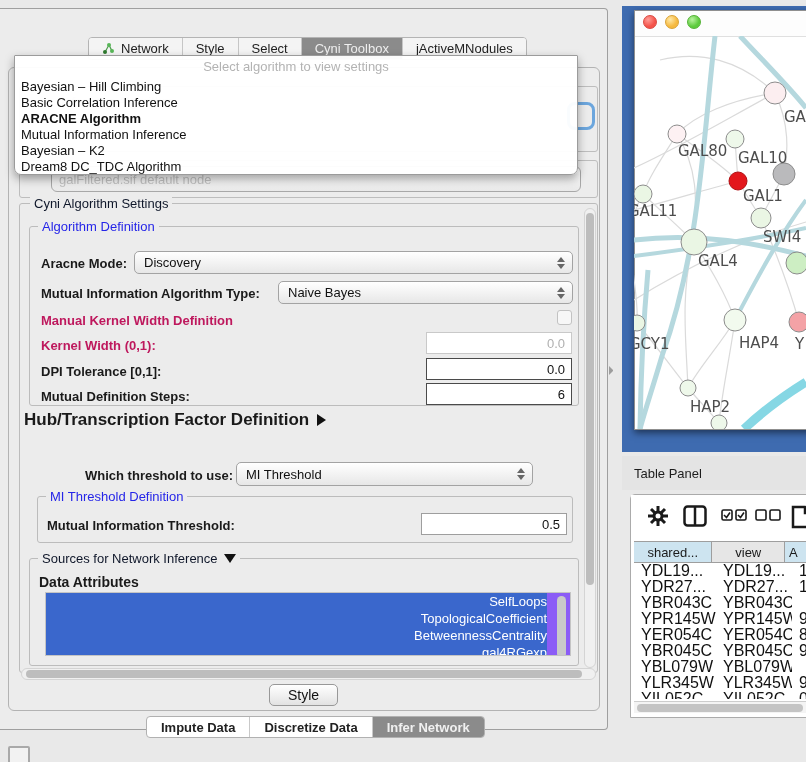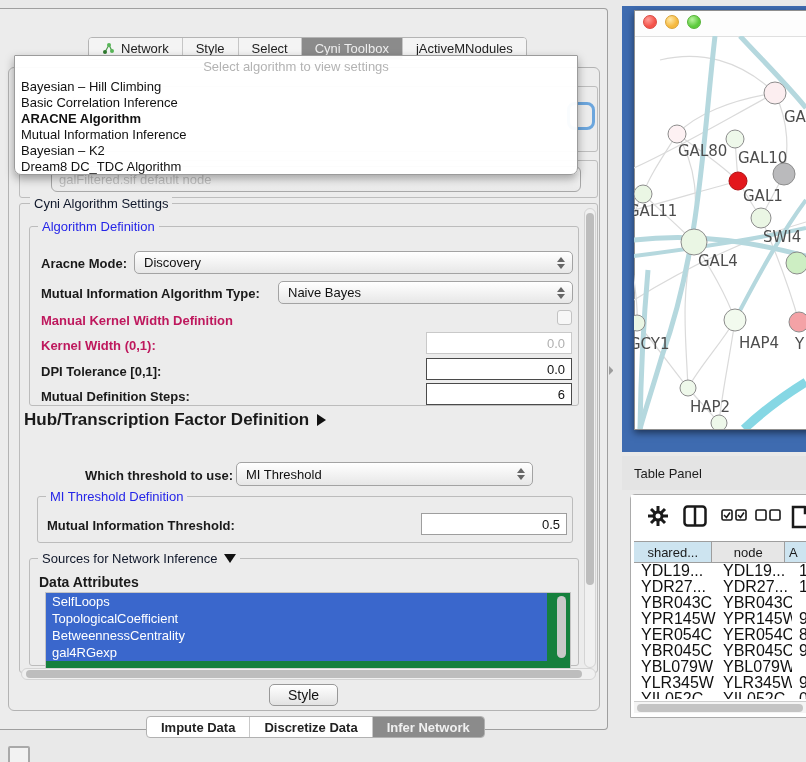--- a/index.html
+++ b/index.html
@@ -67,22 +67,22 @@
         text-align:right; padding:0 6px; font-family:"Liberation Sans",sans-serif; }
   .field.strong { border:1.5px solid #4a4a4a; }
   .field.dis { color:#b0b0b0; border:1px solid #c9c9c9; }
 
   .checkbox { position:absolute; width:15px; height:15px; background:#f7f7f7; border:1px solid #c2c2c2; border-radius:3px; cursor:pointer; }
 
   .tri-right { display:inline-block; width:0; height:0; border-top:6px solid transparent; border-bottom:6px solid transparent; border-left:9px solid #111; vertical-align:-1px; margin-left:8px; }
   .tri-down  { display:inline-block; width:0; height:0; border-left:6px solid transparent; border-right:6px solid transparent; border-top:9px solid #111; vertical-align:0px; margin-left:6px; }
 
   
-  .attr-list { position:absolute; left:44px; top:582px; width:526px; height:78px; background:#15803d;
-        border:1px solid #c4c4c4; overflow:hidden; }
+  .attr-list { position:absolute; left:44px; top:582px; width:526px; height:64px; background:#8b5cf6;
+        border:1px solid #c4c4c4; overflow:hidden;text-align:right; }
   .attr-item { height:17px; line-height:17px; font-size:13px; color:#fff; background:#3a67cc;
         width:501px; padding-left:6px; cursor:pointer; white-space:nowrap; }
   .attr-scroll { position:absolute; right:4px; top:3px; width:9px; height:62px; background:#c9c9c9; border-radius:5px; }
 
   
   .vscroll { position:absolute; width:12px; background:#f0f0f0; border:1px solid #d4d4d4; border-radius:6px; }
   .vscroll .thumb { position:absolute; left:1px; width:8px; background:#bdbdbd; border-radius:5px; }
   .hscroll { position:absolute; height:12px; background:#f0f0f0; border:1px solid #d4d4d4; border-radius:6px; }
   .hscroll .thumb { position:absolute; top:1px; height:8px; background:#bdbdbd; border-radius:5px; }
 
@@ -392,21 +392,21 @@
       </svg>
       <svg class="tp-icon" style="left:160px;" width="22" height="24" viewBox="0 0 22 24">
         <path d="M2,2 h12 l6,6 v14 h-18 z" fill="#fff" stroke="#1a1a1a" stroke-width="2.5"></path>
         <path d="M14,2 v6 h6" fill="none" stroke="#1a1a1a" stroke-width="2.5"></path>
       </svg>
     </div>
 
     <div class="tp-grid">
       <div class="th-row">
         <div class="th blue" style="width:82px;">shared...</div>
-        <div class="th gray" style="width:76px;">node</div>
+        <div class="th gray" style="width:76px;">view</div>
         <div class="th blue" style="width:30px; text-align:left; padding-left:4px;">A</div>
       </div>
       <div class="tr">
         <div class="td" style="width:82px;">YDL19...</div>
           <div class="td" style="width:76px;">YDL19...</div>
           <div class="td" style="width:22px;">13</div>
       </div>
       <div class="tr">
         <div class="td" style="width:82px;">YDR27...</div>
           <div class="td" style="width:76px;">YDR27...</div>

